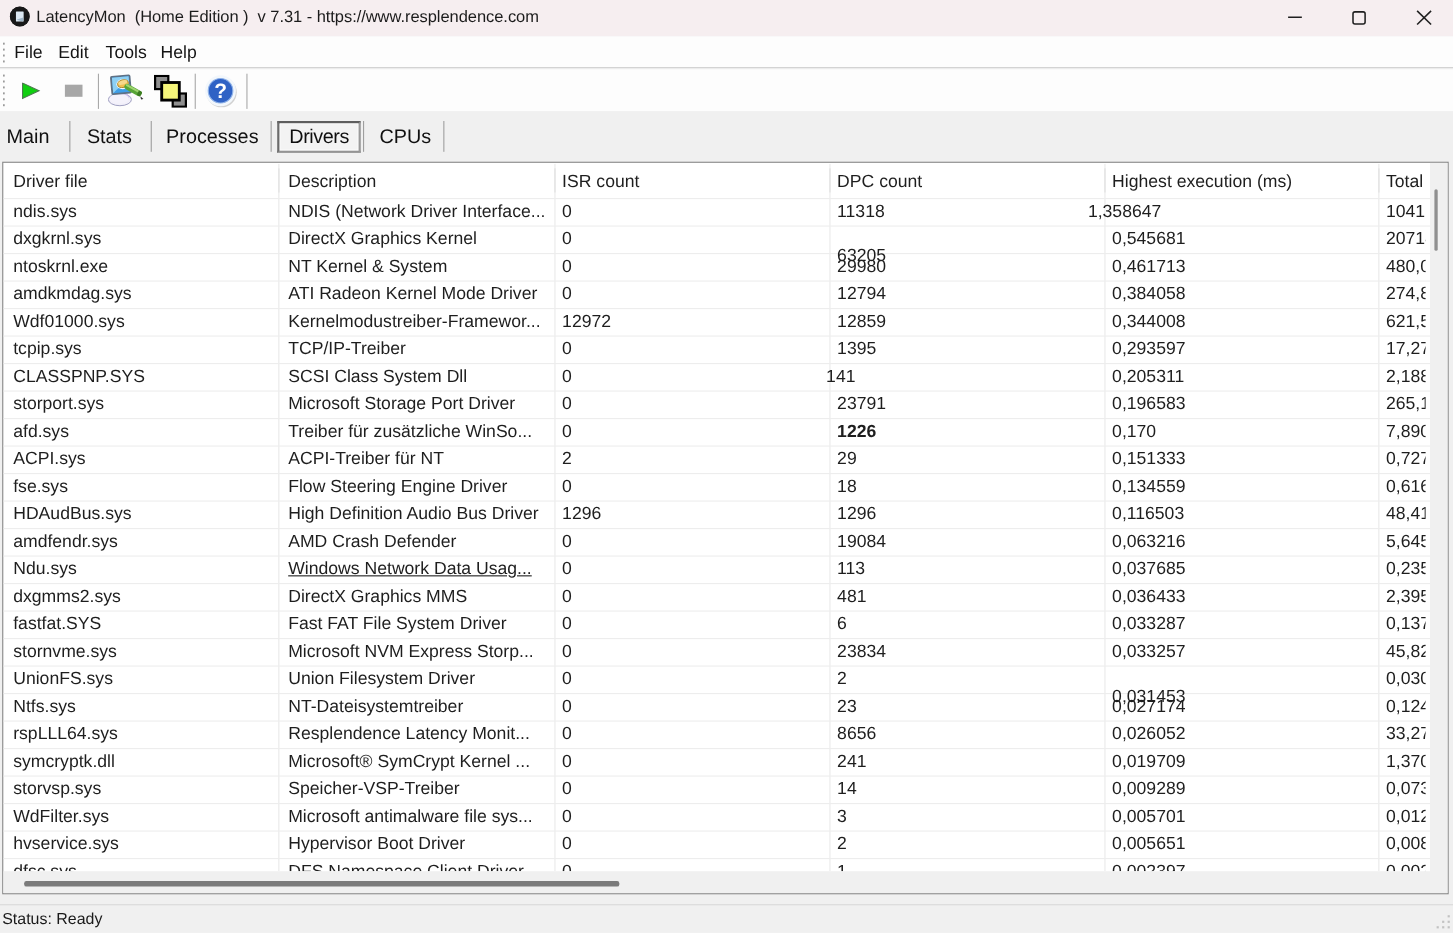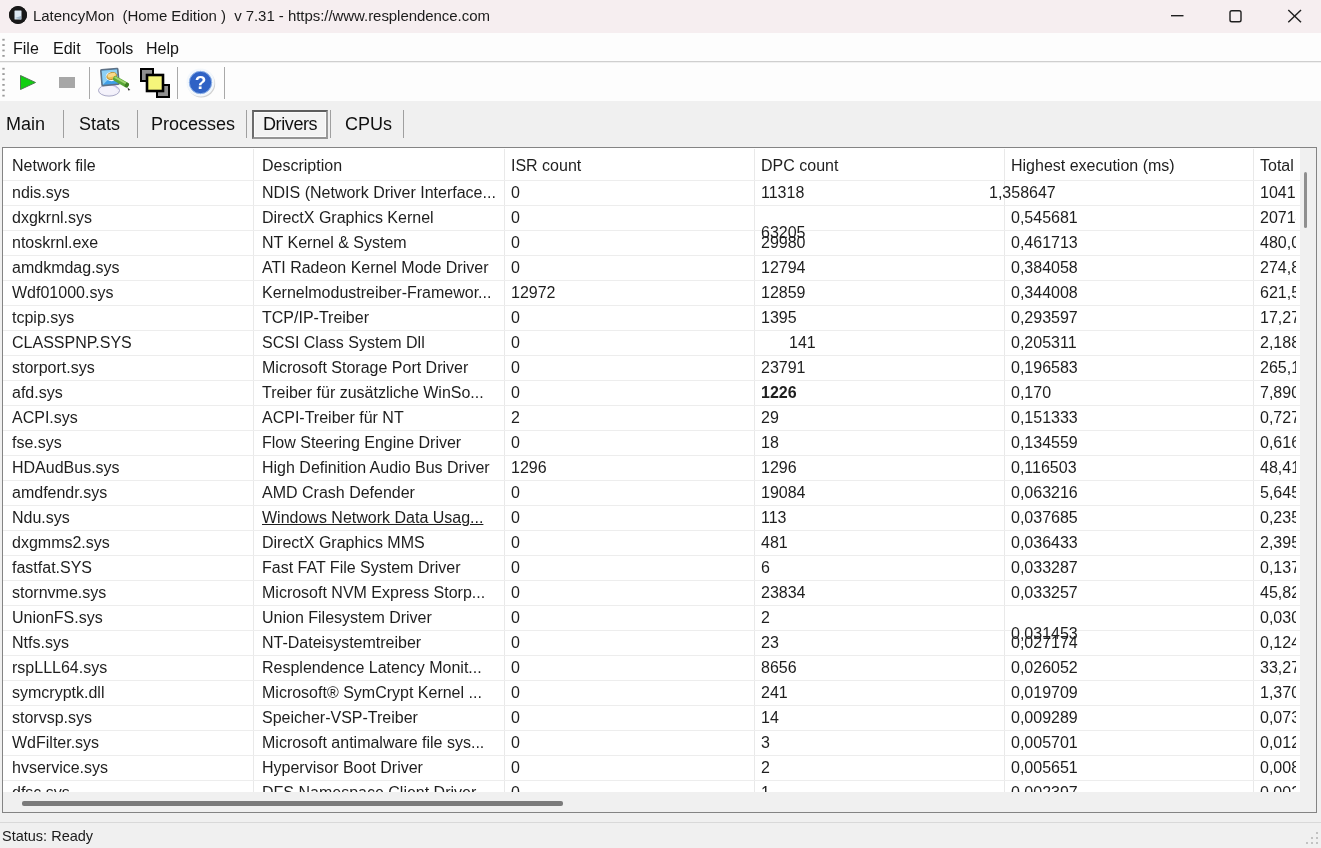--- a/index.html
+++ b/index.html
@@ -122,21 +122,21 @@
 <div class="abs tabsep" style="left:137px"></div>
 <div class="abs tabtxt" style="left:151px">Processes</div>
 <div class="abs tabsep" style="left:246px"></div>
 <div class="abs tabtxt" style="left:263px;letter-spacing:-0.4px">Drivers</div>
 <div class="abs tabsep" style="left:330px"></div>
 <div class="abs tabtxt" style="left:345px">CPUs</div>
 <div class="abs tabsep" style="left:403px"></div>
 
 <div id="listview" class="abs">
   <div id="rowclip">
-<div class="abs hdrtxt" style="left:9px;">Network file</div>
+<div class="abs hdrtxt" style="left:9px;">Driver file</div>
 <div class="abs hdrtxt" style="left:259px;">Description</div>
 <div class="abs hdrtxt" style="left:508px;">ISR count</div>
 <div class="abs hdrtxt" style="left:758px;">DPC count</div>
 <div class="abs hdrtxt" style="left:1008px;">Highest execution (ms)</div>
 <div class="abs hdrtxt" style="left:1257px;width:36px;overflow:hidden;">Total execution (ms)</div>
 <div class="abs vlineh" style="left:250px"></div>
 <div class="abs vlineh" style="left:501px"></div>
 <div class="abs vlineh" style="left:751px"></div>
 <div class="abs vlineh" style="left:1001px"></div>
 <div class="abs vlineh" style="left:1250px"></div>
@@ -202,21 +202,21 @@
 <div class="abs cell" style="left:1257px;top:136px;width:36px;overflow:hidden;">621,55</div>
 <div class="abs cell" style="left:9px;top:161px;">tcpip.sys</div>
 <div class="abs cell" style="left:259px;top:161px;">TCP/IP-Treiber</div>
 <div class="abs cell" style="left:508px;top:161px;">0</div>
 <div class="abs cell" style="left:758px;top:161px;">1395</div>
 <div class="abs cell" style="left:1008px;top:161px;">0,293597</div>
 <div class="abs cell" style="left:1257px;top:161px;width:36px;overflow:hidden;">17,275</div>
 <div class="abs cell" style="left:9px;top:186px;">CLASSPNP.SYS</div>
 <div class="abs cell" style="left:259px;top:186px;">SCSI Class System Dll</div>
 <div class="abs cell" style="left:508px;top:186px;">0</div>
-<div class="abs cell" style="left:786px;top:186px;">141</div>
+<div class="abs cell" style="left:748px;top:186px;">141</div>
 <div class="abs cell" style="left:1008px;top:186px;">0,205311</div>
 <div class="abs cell" style="left:1257px;top:186px;width:36px;overflow:hidden;">2,1885</div>
 <div class="abs cell" style="left:9px;top:211px;">storport.sys</div>
 <div class="abs cell" style="left:259px;top:211px;">Microsoft Storage Port Driver</div>
 <div class="abs cell" style="left:508px;top:211px;">0</div>
 <div class="abs cell" style="left:758px;top:211px;">23791</div>
 <div class="abs cell" style="left:1008px;top:211px;">0,196583</div>
 <div class="abs cell" style="left:1257px;top:211px;width:36px;overflow:hidden;">265,15</div>
 <div class="abs cell" style="left:9px;top:236px;">afd.sys</div>
 <div class="abs cell" style="left:259px;top:236px;">Treiber für zusätzliche WinSo...</div>

